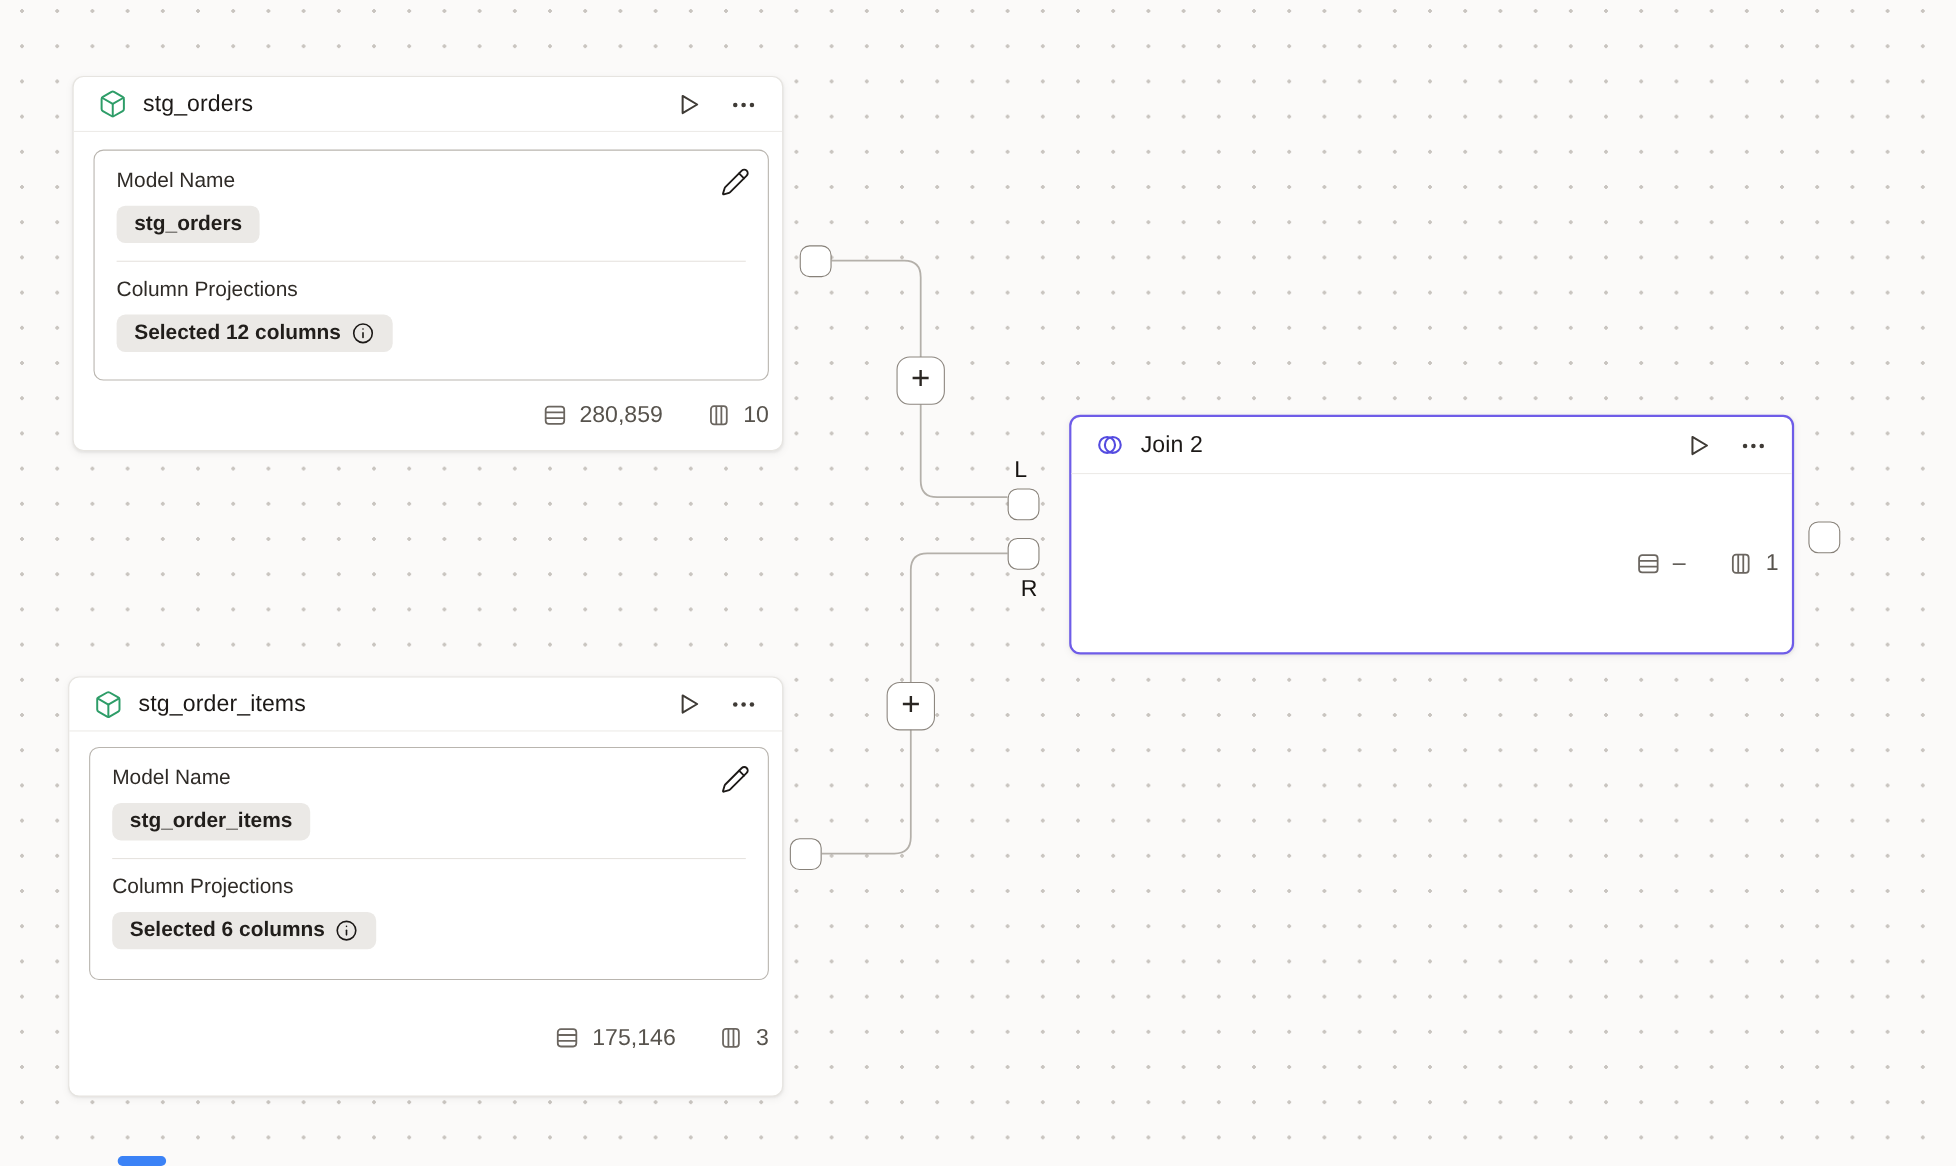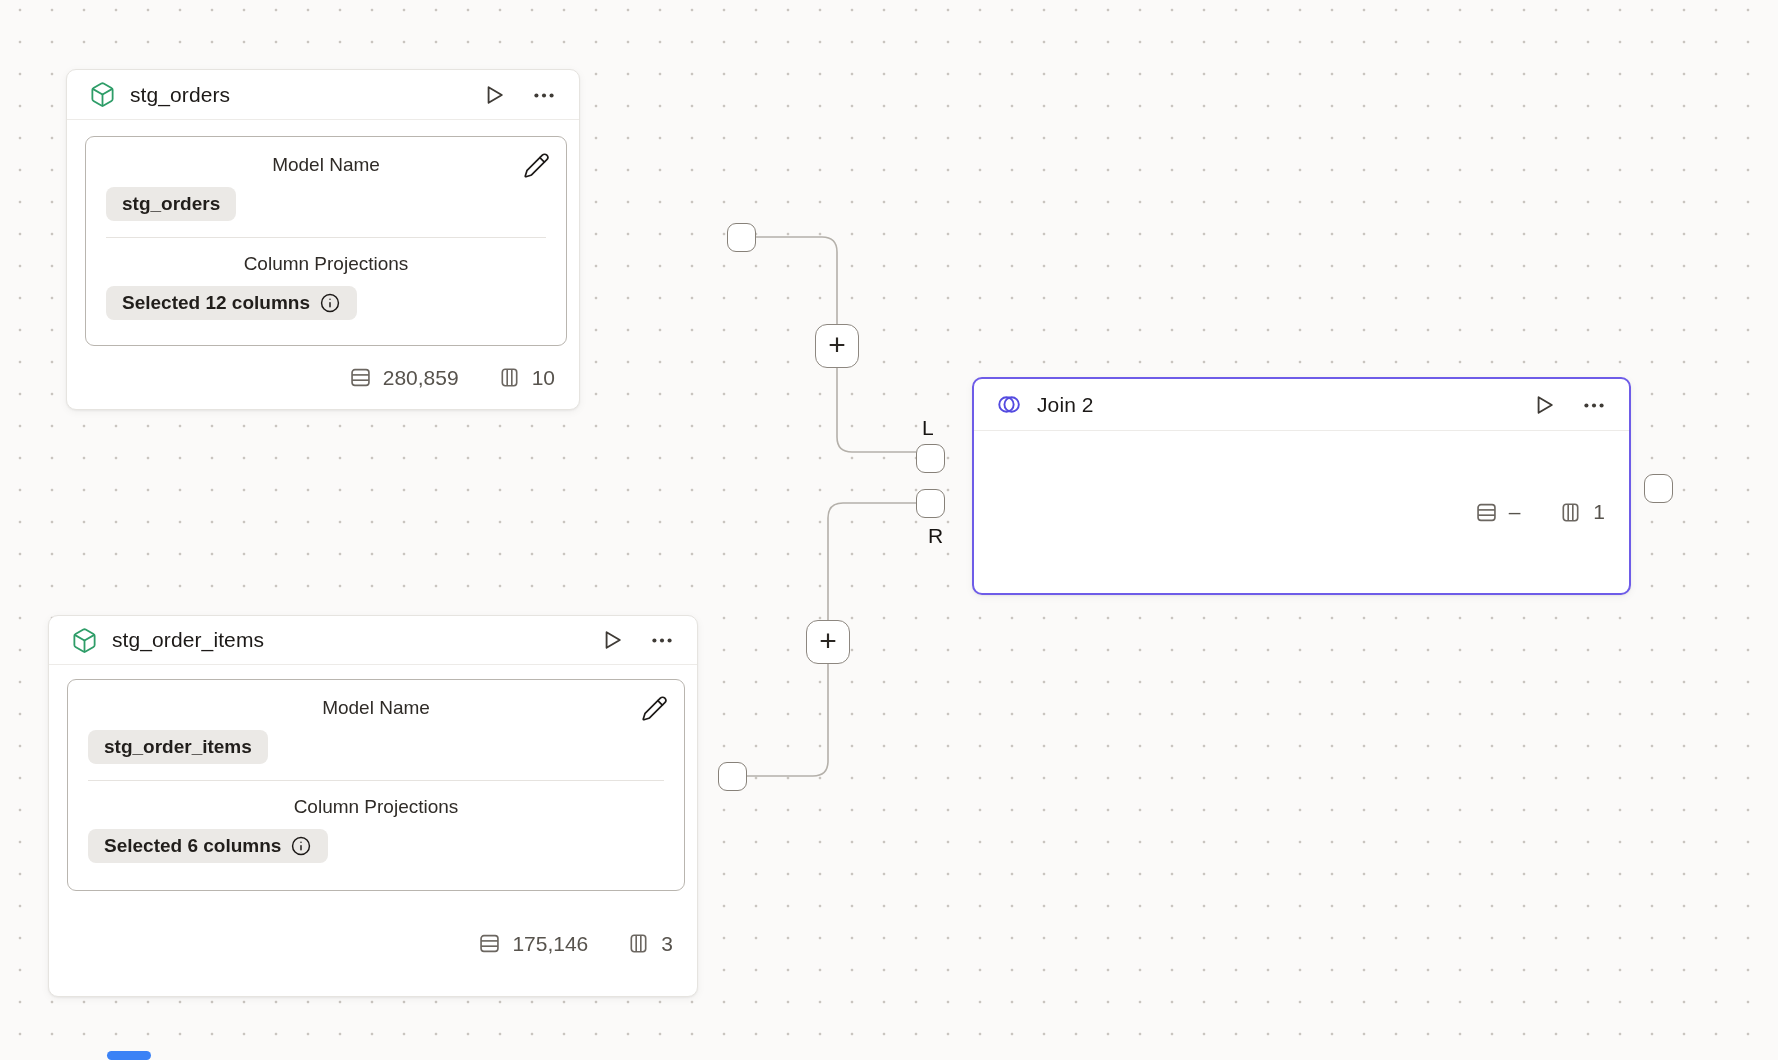--- a/index.html
+++ b/index.html
@@ -33,32 +33,32 @@
   .spacer { flex:1; }
   .icon-btn {
     background:none; border:none; cursor:pointer; display:flex;
     align-items:center; justify-content:center; padding:0; margin-left:24px;
   }
   .inner-card {
     position:relative; margin:16px 12px 0 18px;
     border:1px solid #b9b5af; border-radius:9px;
     padding:17px 20px 14px;
   }
-  .field-label { font-size:19px; color:#2f2b27; margin-bottom:11px;text-align:center; }
+  .field-label { font-size:19px; color:#2f2b27; margin-bottom:11px; }
   .pill {
     display:inline-flex; align-items:center; gap:9px; height:34px;
     padding:0 16px; border-radius:8px; background:#ebe9e6;
     font-size:19px; font-weight:600; color:#211e1b;
   }
   .card-divider { border-top:1px solid #e6e3df; margin:16px 0 15px; }
   .edit-btn { position:absolute; top:15px; right:16px; background:none; border:none; cursor:pointer; padding:0; }
 
   .node-footer {
     flex:1; display:flex; align-items:center; justify-content:flex-end;
-    padding:0 24px; gap:11px; color:#5c5751; font-size:21px;
+    padding:0 12px; gap:11px; color:#5c5751; font-size:21px;
   }
   .node-footer .stat { color:#57534d; }
   .node-footer .gap { width:17px; }
 
   
   .join-node { border:2px solid #6e5ce8; border-radius:10px; }
   .join-node .node-header { height:52px; border-bottom:1px solid #edebe8; }
   .combine-btn {
     margin:24px 20px 0 18px; height:66px; flex:none;
     background:#ffffff; border:1px solid #b3afa9; border-radius:8px;
@@ -90,21 +90,21 @@
 </head>
 <body>
 
 <div class="canvas">
 
   <svg class="edges" aria-hidden="true">
     <path d="M756 237 H822 Q837 237 837 252 V437 Q837 452 852 452 H916"></path>
     <path d="M747 776 H813 Q828 776 828 761 V518 Q828 503 843 503 H916"></path>
   </svg>
 
-  <div class="node model-node" style="left:66px; top:69px; width:514px; height:341px;">
+  <div class="node model-node" style="left:66px; top:69px; width:646px; height:341px;">
     <div class="node-header">
       <span class="icon">
         <svg width="27" height="27" viewBox="0 0 24 24" fill="none" stroke="#2e9d68" stroke-width="1.6" stroke-linecap="round" stroke-linejoin="round">
           <path d="M21 8a2 2 0 0 0-1-1.73l-7-4a2 2 0 0 0-2 0l-7 4A2 2 0 0 0 3 8v8a2 2 0 0 0 1 1.73l7 4a2 2 0 0 0 2 0l7-4A2 2 0 0 0 21 16Z"></path>
           <path d="m3.3 7 8.7 5 8.7-5"></path>
             <path d="M12 22V12"></path>
         </svg>
       </span>
       <span class="node-title">stg_orders</span>
       <span class="spacer"></span>
@@ -161,21 +161,21 @@
         <svg width="23" height="23" viewBox="0 0 24 24" fill="none" stroke="#6b6660" stroke-width="1.7">
           <rect x="4.5" y="3.4" width="15" height="17.2" rx="3"></rect>
             <path d="M9.6 3.4v17.2"></path>
             <path d="M14.4 3.4v17.2"></path>
         </svg>
       </span>
       <span class="stat">10</span>
     </div>
   </div>
 
-  <div class="node model-node" style="left:48px; top:615px; width:650px; height:382px;">
+  <div class="node model-node" style="left:62px; top:615px; width:650px; height:382px;">
     <div class="node-header" style="height:49px;">
       <span class="icon">
         <svg width="27" height="27" viewBox="0 0 24 24" fill="none" stroke="#2e9d68" stroke-width="1.6" stroke-linecap="round" stroke-linejoin="round">
           <path d="M21 8a2 2 0 0 0-1-1.73l-7-4a2 2 0 0 0-2 0l-7 4A2 2 0 0 0 3 8v8a2 2 0 0 0 1 1.73l7 4a2 2 0 0 0 2 0l7-4A2 2 0 0 0 21 16Z"></path>
           <path d="m3.3 7 8.7 5 8.7-5"></path>
             <path d="M12 22V12"></path>
         </svg>
       </span>
       <span class="node-title">stg_order_items</span>
       <span class="spacer"></span>

